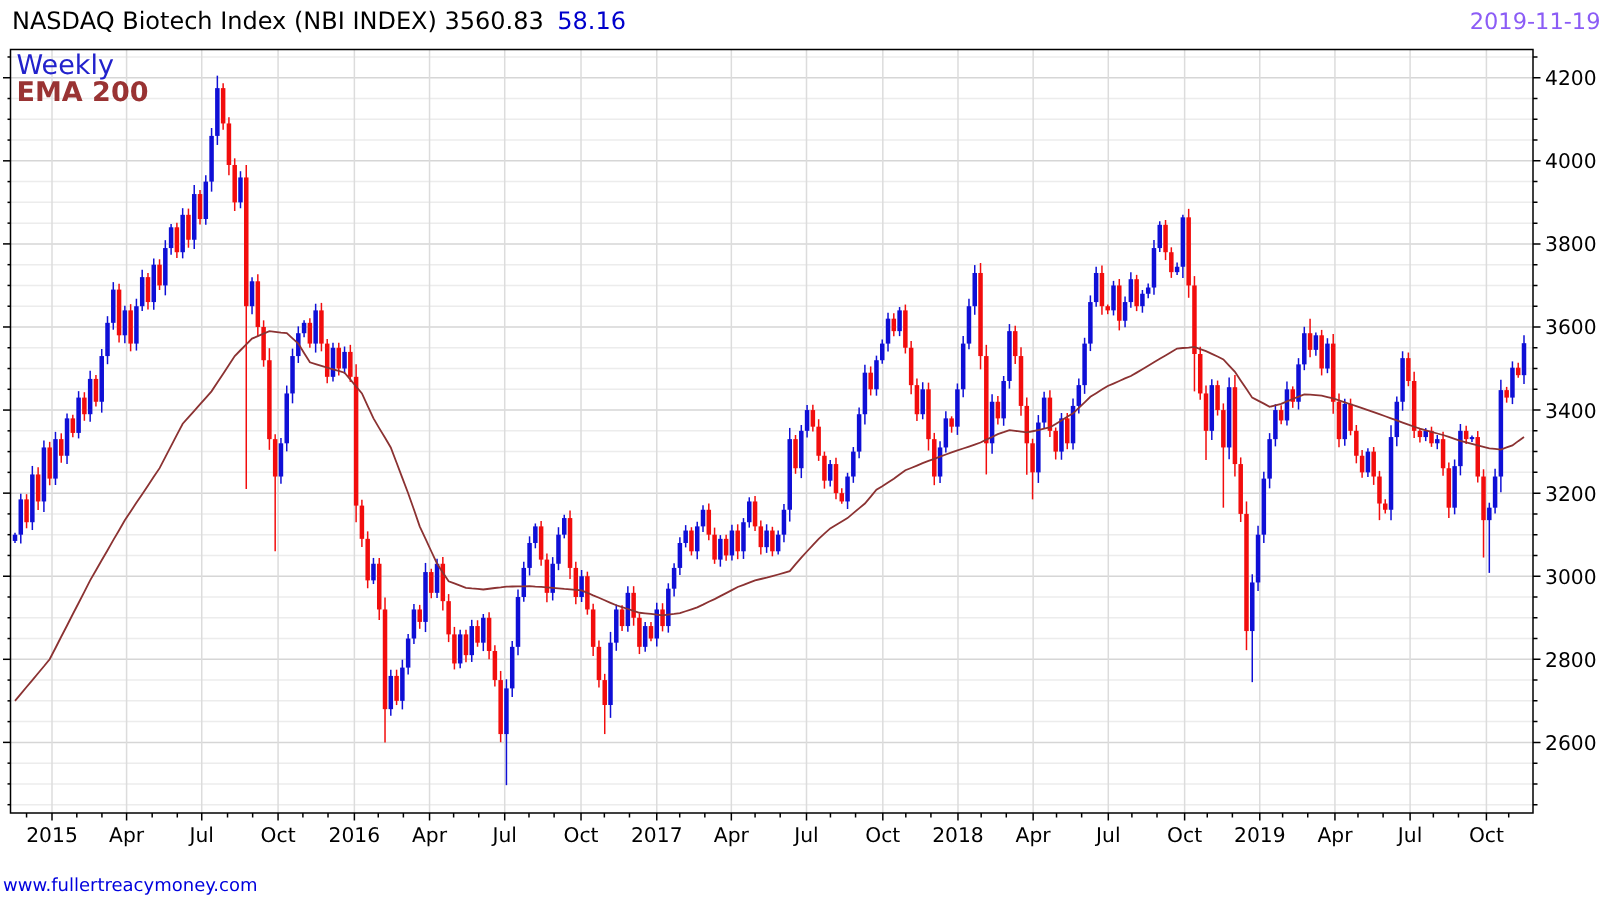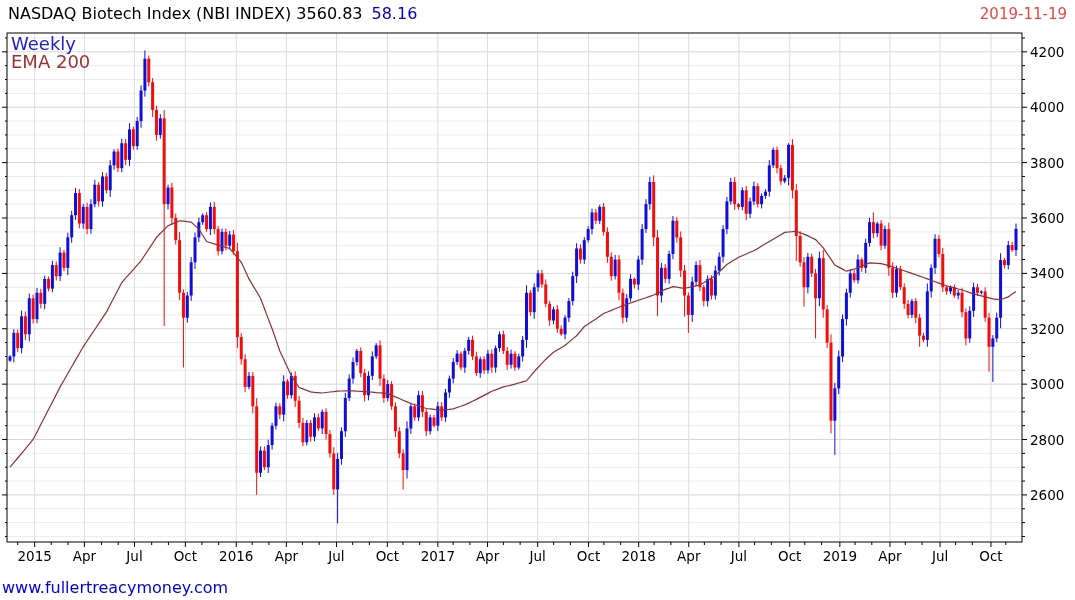--- a/index.html
+++ b/index.html
@@ -1,24 +1,24 @@
 <!DOCTYPE html>
 <html><head>
 <meta charset="utf-8">
 <style>
   html,body{margin:0;padding:0;background:#ffffff;}
   .stage{position:relative;width:1075px;height:600px;background:#ffffff;overflow:hidden;
          font-family:"DejaVu Sans","Liberation Sans",sans-serif;}
   .title-bar{position:absolute;left:8px;top:4px;font-size:16px;color:#000;white-space:nowrap;}
   .title-change{margin-left:9px;}
-  .date-label{position:absolute;right:8px;top:5px;font-size:15px;color:#ef4444;}
+  .date-label{position:absolute;right:8px;top:5px;font-size:15px;color:#8b5cf6;}
   .legend{position:absolute;left:11px;top:35px;line-height:18px;font-size:18px;}
   .legend .row{white-space:nowrap;}
   svg text{font-family:"DejaVu Sans","Liberation Sans",sans-serif;font-size:13.5px;fill:#000;}
-  .footer-left{position:absolute;left:2px;bottom:3px;font-size:16px;text-decoration:none;}
+  .footer-left{position:absolute;left:2px;bottom:3px;font-size:12px;text-decoration:none;}
   .footer-right{position:absolute;right:6px;bottom:5px;font-size:13px;}
   #chart-svg{position:absolute;left:0;top:0;}
 </style>
 </head>
 <body>
 
 <div class="stage">
 
   <div class="title-bar">
     <span>NASDAQ Biotech Index (NBI INDEX) 3560.83</span><span class="title-change" style="color: rgb(0, 0, 204);">58.16</span>
@@ -782,18 +782,18 @@
       <g>
         <polyline points="10.0,467.2 13.9,462.6 17.7,458.0 21.6,453.4 25.4,448.8 29.3,444.2 33.1,439.5 37.0,432.0 40.8,424.5 44.7,417.0 48.5,409.5 52.4,402.0 56.3,394.4 60.1,386.9 64.0,380.2 67.8,373.5 71.7,366.8 75.5,360.1 79.4,353.5 83.2,346.8 87.1,341.0 90.9,335.2 94.8,329.5 98.7,323.7 102.5,317.9 106.4,312.1 110.2,304.7 114.1,297.3 117.9,289.9 121.8,282.5 125.6,278.2 129.5,273.9 133.3,269.6 137.2,265.2 141.0,260.9 144.9,255.0 148.8,249.1 152.6,243.3 156.5,237.4 160.3,233.5 164.2,229.6 168.0,225.7 171.9,224.1 175.7,222.4 179.6,220.8 183.4,221.2 187.3,221.7 191.2,222.1 195.0,225.6 198.9,229.1 202.7,235.3 206.6,241.5 210.4,242.7 214.3,243.9 218.1,245.1 222.0,246.2 225.8,247.3 229.7,248.5 233.6,253.1 237.4,257.7 241.3,262.3 245.1,270.6 249.0,278.9 252.8,285.4 256.7,291.8 260.5,298.3 264.4,308.5 268.2,318.6 272.1,328.8 276.0,339.8 279.8,350.9 283.7,359.2 287.5,367.5 291.4,375.8 295.2,381.7 299.1,387.5 302.9,388.9 306.8,390.4 310.6,391.9 314.5,392.3 318.4,392.6 322.2,393.0 326.1,392.5 329.9,392.0 333.8,391.6 337.6,391.1 341.5,391.0 345.3,390.9 349.2,390.9 353.0,390.8 356.9,391.1 360.8,391.3 364.6,391.6 368.5,391.9 372.3,392.2 376.2,392.6 380.0,392.9 383.9,393.2 387.7,393.6 391.6,395.2 395.4,396.9 399.3,398.5 403.1,400.2 407.0,401.9 410.9,403.5 414.7,404.8 418.6,406.0 422.4,407.3 426.3,408.5 430.1,408.9 434.0,409.3 437.8,409.8 441.7,410.2 445.5,409.7 449.4,409.3 453.3,408.8 457.1,407.5 461.0,406.2 464.8,404.9 468.7,403.1 472.5,401.2 476.4,399.4 480.2,397.4 484.1,395.4 487.9,393.4 491.8,391.3 495.7,389.9 499.5,388.4 503.4,386.9 507.2,386.0 511.1,385.1 514.9,384.1 518.8,383.0 522.6,381.9 526.5,380.8 530.3,376.3 534.2,371.7 538.1,367.5 541.9,363.4 545.8,359.2 549.6,355.8 553.5,352.3 557.3,350.0 561.2,347.7 565.0,345.4 568.9,342.1 572.7,338.9 576.6,335.7 580.5,331.1 584.3,326.5 588.2,324.1 592.0,321.6 595.9,319.1 599.7,316.3 603.6,313.5 607.4,312.0 611.3,310.4 615.1,308.8 619.0,307.3 622.9,305.9 626.7,304.4 630.6,303.0 634.4,301.6 638.3,300.3 642.1,299.0 646.0,297.7 649.8,296.4 653.7,295.0 657.5,293.1 661.4,291.3 665.2,289.4 669.1,288.1 673.0,286.7 676.8,287.2 680.7,287.8 684.5,288.3 688.4,287.5 692.2,286.7 696.1,285.8 699.9,285.0 703.8,282.7 707.6,280.3 711.5,277.9 715.4,275.6 719.2,271.9 723.1,268.2 726.9,264.5 730.8,262.1 734.6,259.7 738.5,257.3 742.3,255.7 746.2,254.0 750.0,252.3 753.9,250.7 757.8,248.4 761.6,246.1 765.5,243.8 769.3,241.5 773.2,239.2 777.0,237.0 780.9,234.7 784.7,232.4 788.6,232.0 792.4,231.7 796.3,231.3 800.2,232.7 804.0,234.1 807.9,235.9 811.7,237.7 815.6,239.6 819.4,243.7 823.3,247.9 827.1,253.6 831.0,259.3 834.8,265.1 838.7,267.1 842.6,269.1 846.4,271.2 850.3,270.2 854.1,269.2 858.0,267.6 861.8,266.0 865.7,264.4 869.5,262.9 873.4,263.1 877.2,263.4 881.1,263.7 885.0,264.7 888.8,265.6 892.7,266.9 896.5,268.2 900.4,269.5 904.2,270.8 908.1,272.1 911.9,273.4 915.8,274.8 919.6,276.1 923.5,277.5 927.3,278.9 931.2,280.3 935.1,281.7 938.9,283.1 942.8,284.5 946.6,285.8 950.5,286.9 954.3,287.9 958.2,289.0 962.0,290.0 965.9,291.3 969.7,292.6 973.6,293.9 977.5,294.9 981.3,295.9 985.2,296.9 989.0,297.9 992.9,298.9 996.7,299.3 1000.6,299.7 1004.4,298.3 1008.3,296.9 1012.1,294.1 1016.0,291.4" fill="none" stroke="#8b3232" stroke-width="1.2"></polyline>
       </g>
       <g>
         <rect x="7" y="33" width="1015" height="509" fill="none" stroke="#000000" stroke-width="1"></rect>
       </g>
     </svg>
 
   <div class="legend">
     <div class="row" style="color: rgb(34, 34, 204);">Weekly</div>
-    <div class="row" style="color: rgb(153, 51, 51);">EMA 200</div>
+    <div class="row" style="color: rgb(153, 51, 51); font-weight: bold;">EMA 200</div>
   </div>
 
   <a href="#" class="footer-left" style="color: rgb(0, 0, 221);">www.fullertreacymoney.com</a>
 
 </div>
 
 </body></html>

